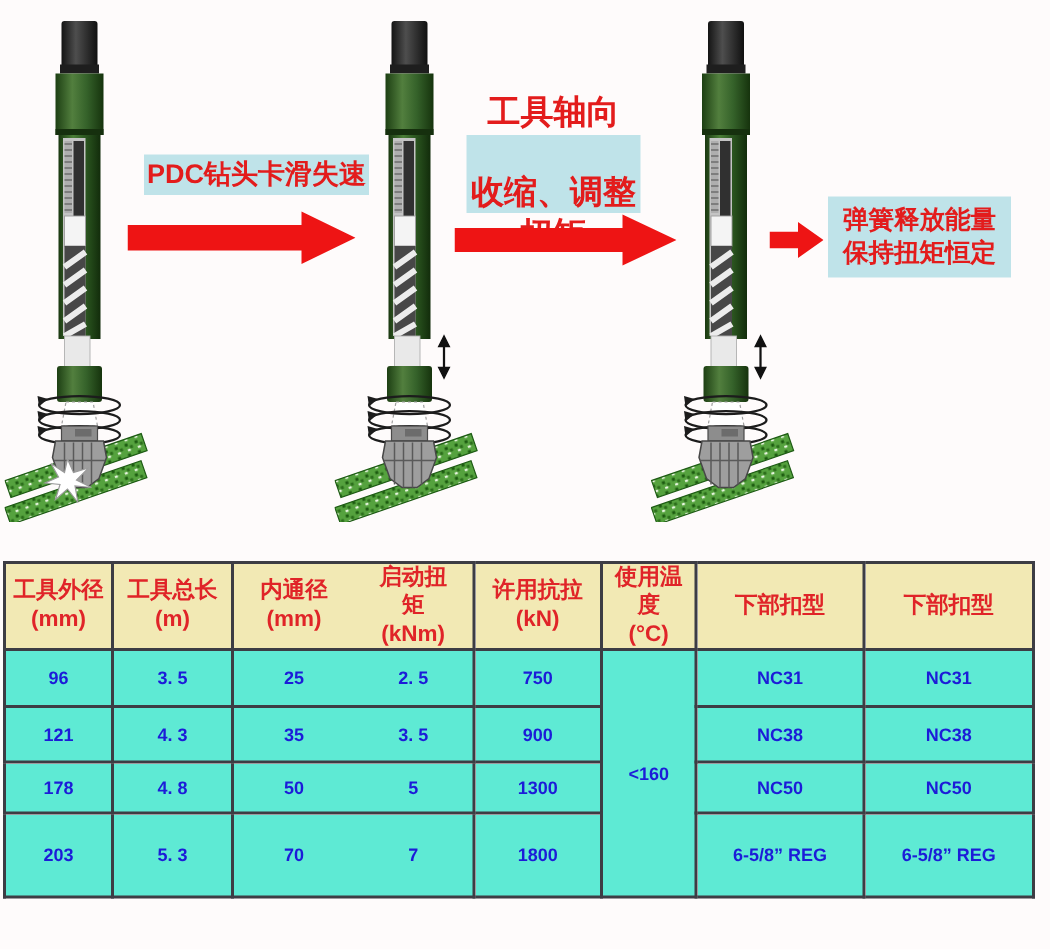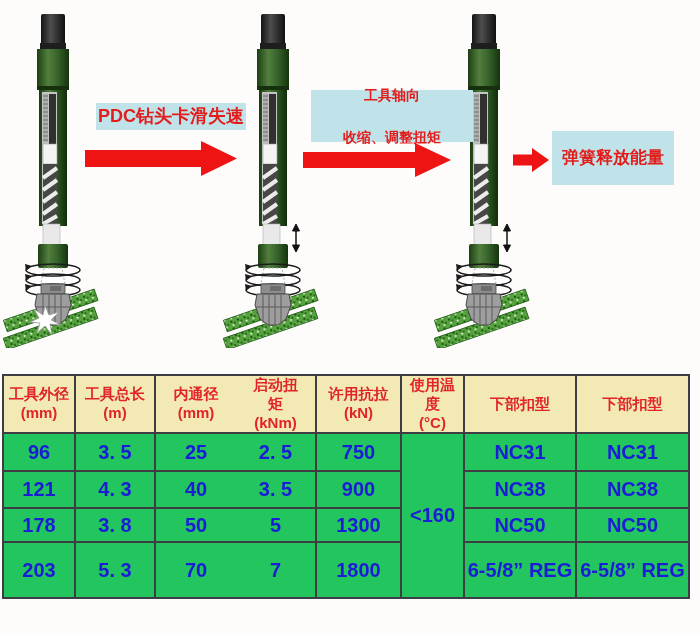--- a/index.html
+++ b/index.html
@@ -16,42 +16,42 @@
   #tool3 { left:434px; }
 
   
   .callout {
     position:absolute; background:#bfe3e9; color:#e31c1c;
     font-weight:bold; text-align:center;
     display:flex; flex-direction:column; justify-content:center; align-items:center;
     line-height:1.3;
   }
   #callout1 { left:96px;  top:103px; width:150px; height:27px; font-size:18px; }
-  #callout2 { left:311px; top:90px;  width:162px; height:52px; font-size:14px;gap:24px; }
+  #callout2 { left:311px; top:90px;  width:116px; height:52px; font-size:22px;gap:24px; }
   #callout3 { left:552px; top:131px; width:122px; height:54px; font-size:17px;justify-content:center; }
 
   .flow-arrow { position:absolute; }
   #arrow1 { left:85px;  top:140px; }
   #arrow2 { left:303px; top:142px; }
   #arrow3 { left:513px; top:147px; }
 
   
   .spec-table {
     position:absolute; left:2px; top:374px; width:686px;
     border-collapse:collapse; table-layout:fixed;
   }
   .spec-table th, .spec-table td {
     border:2px solid #3d3d44; text-align:center; vertical-align:middle;
     padding:0 2px; overflow:hidden;
   }
   .spec-table thead th {
     background:#f2e9b4; color:#e02428; font-size:15px; font-weight:bold; line-height:1.25;
   }
   .spec-table tbody td {
-    background:#22c55e; color:#1c1cd8; font-size:20px; font-weight:bold;
+    background:#5eead4; color:#1c1cd8; font-size:12px; font-weight:bold;
   }
   .h-label { display:block; }
   .h-unit  { display:block; }
   .w3 .h-label { max-width:48px; margin:0 auto;font-family:Liberation Serif, serif; }
   .no-r { border-right:none !important; }
   .no-l { border-left:none !important; }
 </style>
 </head>
 <body>
 
@@ -220,20 +220,21 @@
   <svg id="arrow2" class="flow-arrow" width="148" height="36" viewBox="0 0 148 36">
     <polygon points="0,10 112,10 112,1 148,18 112,35 112,26 0,26" fill="#ee1414"></polygon>
   </svg>
 
   <svg id="arrow3" class="flow-arrow" width="36" height="26" viewBox="0 0 36 26">
     <polygon points="0,7.5 19,7.5 19,1 36,13 19,25 19,18.5 0,18.5" fill="#ee1414"></polygon>
   </svg>
 
   <div id="callout3" class="callout">
     <span>弹簧释放能量</span>
+    <span>保持扭矩恒定</span>
   </div>
 
   <table class="spec-table">
     <colgroup>
       <col style="width:72px">
         <col style="width:80px">
         <col style="width:81px">
         <col style="width:80px">
       <col style="width:85px">
         <col style="width:63px">
@@ -281,29 +282,29 @@
         <td class="no-r">25</td>
         <td class="no-l">2. 5</td>
         <td>750</td>
         <td rowspan="4">&lt;160</td>
         <td>NC31</td>
         <td>NC31</td>
       </tr>
       <tr style="height:37px">
         <td>121</td>
         <td>4. 3</td>
-        <td class="no-r">40</td>
+        <td class="no-r">35</td>
         <td class="no-l">3. 5</td>
         <td>900</td>
         <td>NC38</td>
         <td>NC38</td>
       </tr>
       <tr style="height:34px">
         <td>178</td>
-        <td>3. 8</td>
+        <td>4. 8</td>
         <td class="no-r">50</td>
         <td class="no-l">5</td>
         <td>1300</td>
         <td>NC50</td>
         <td>NC50</td>
       </tr>
       <tr style="height:56px">
         <td>203</td>
         <td>5. 3</td>
         <td class="no-r">70</td>

